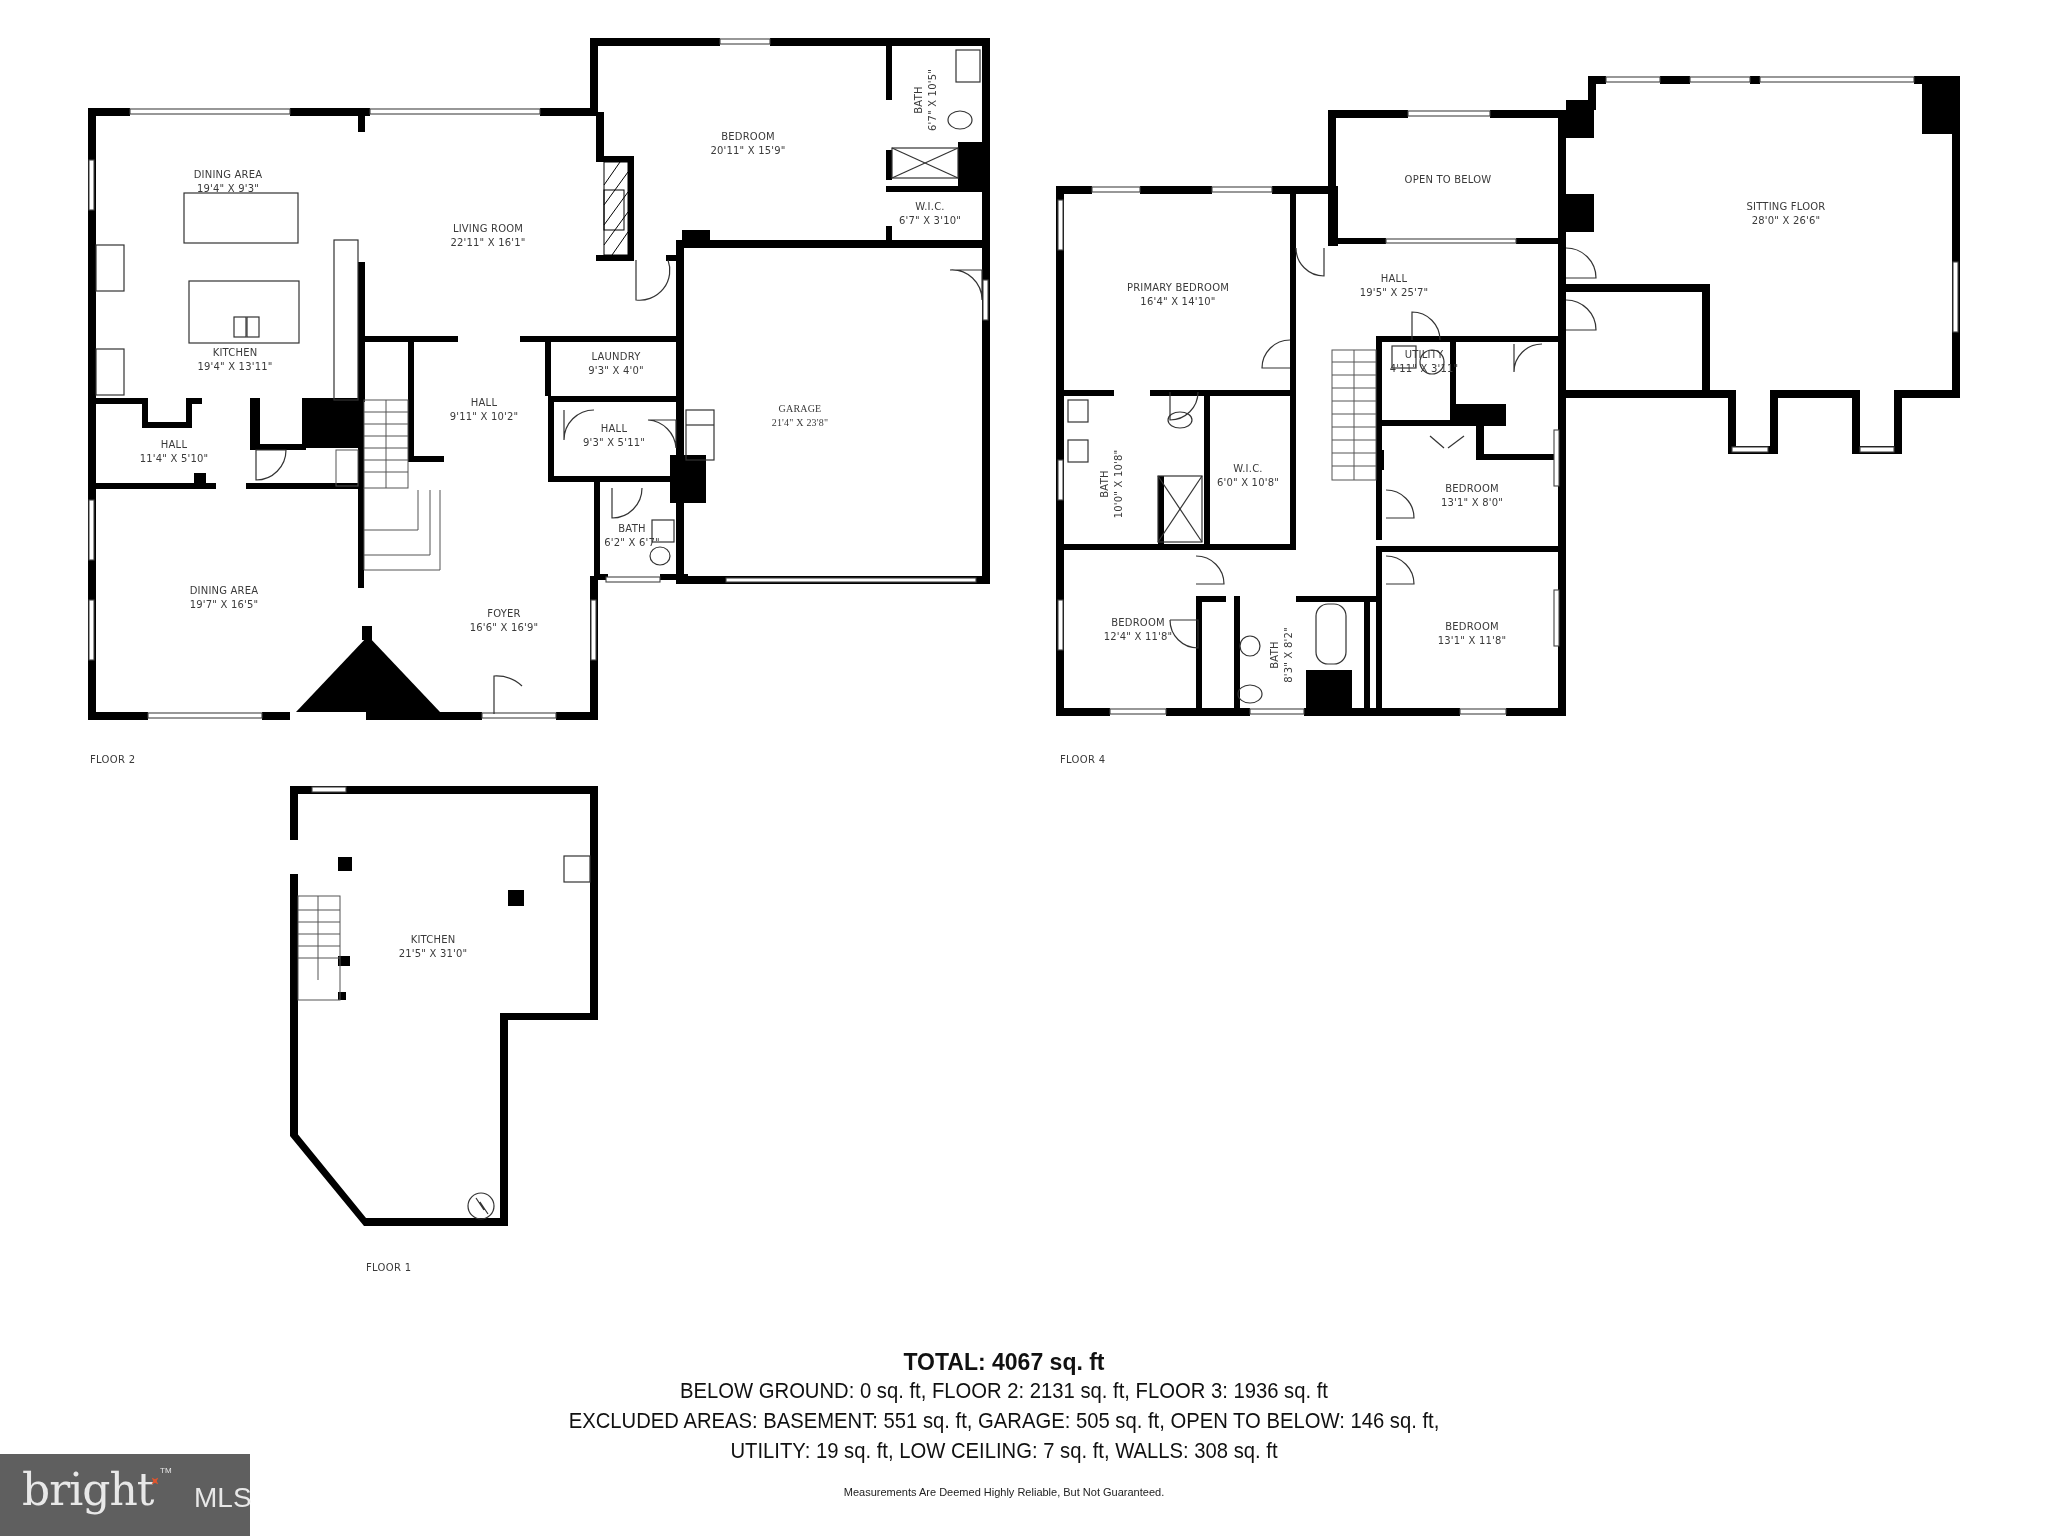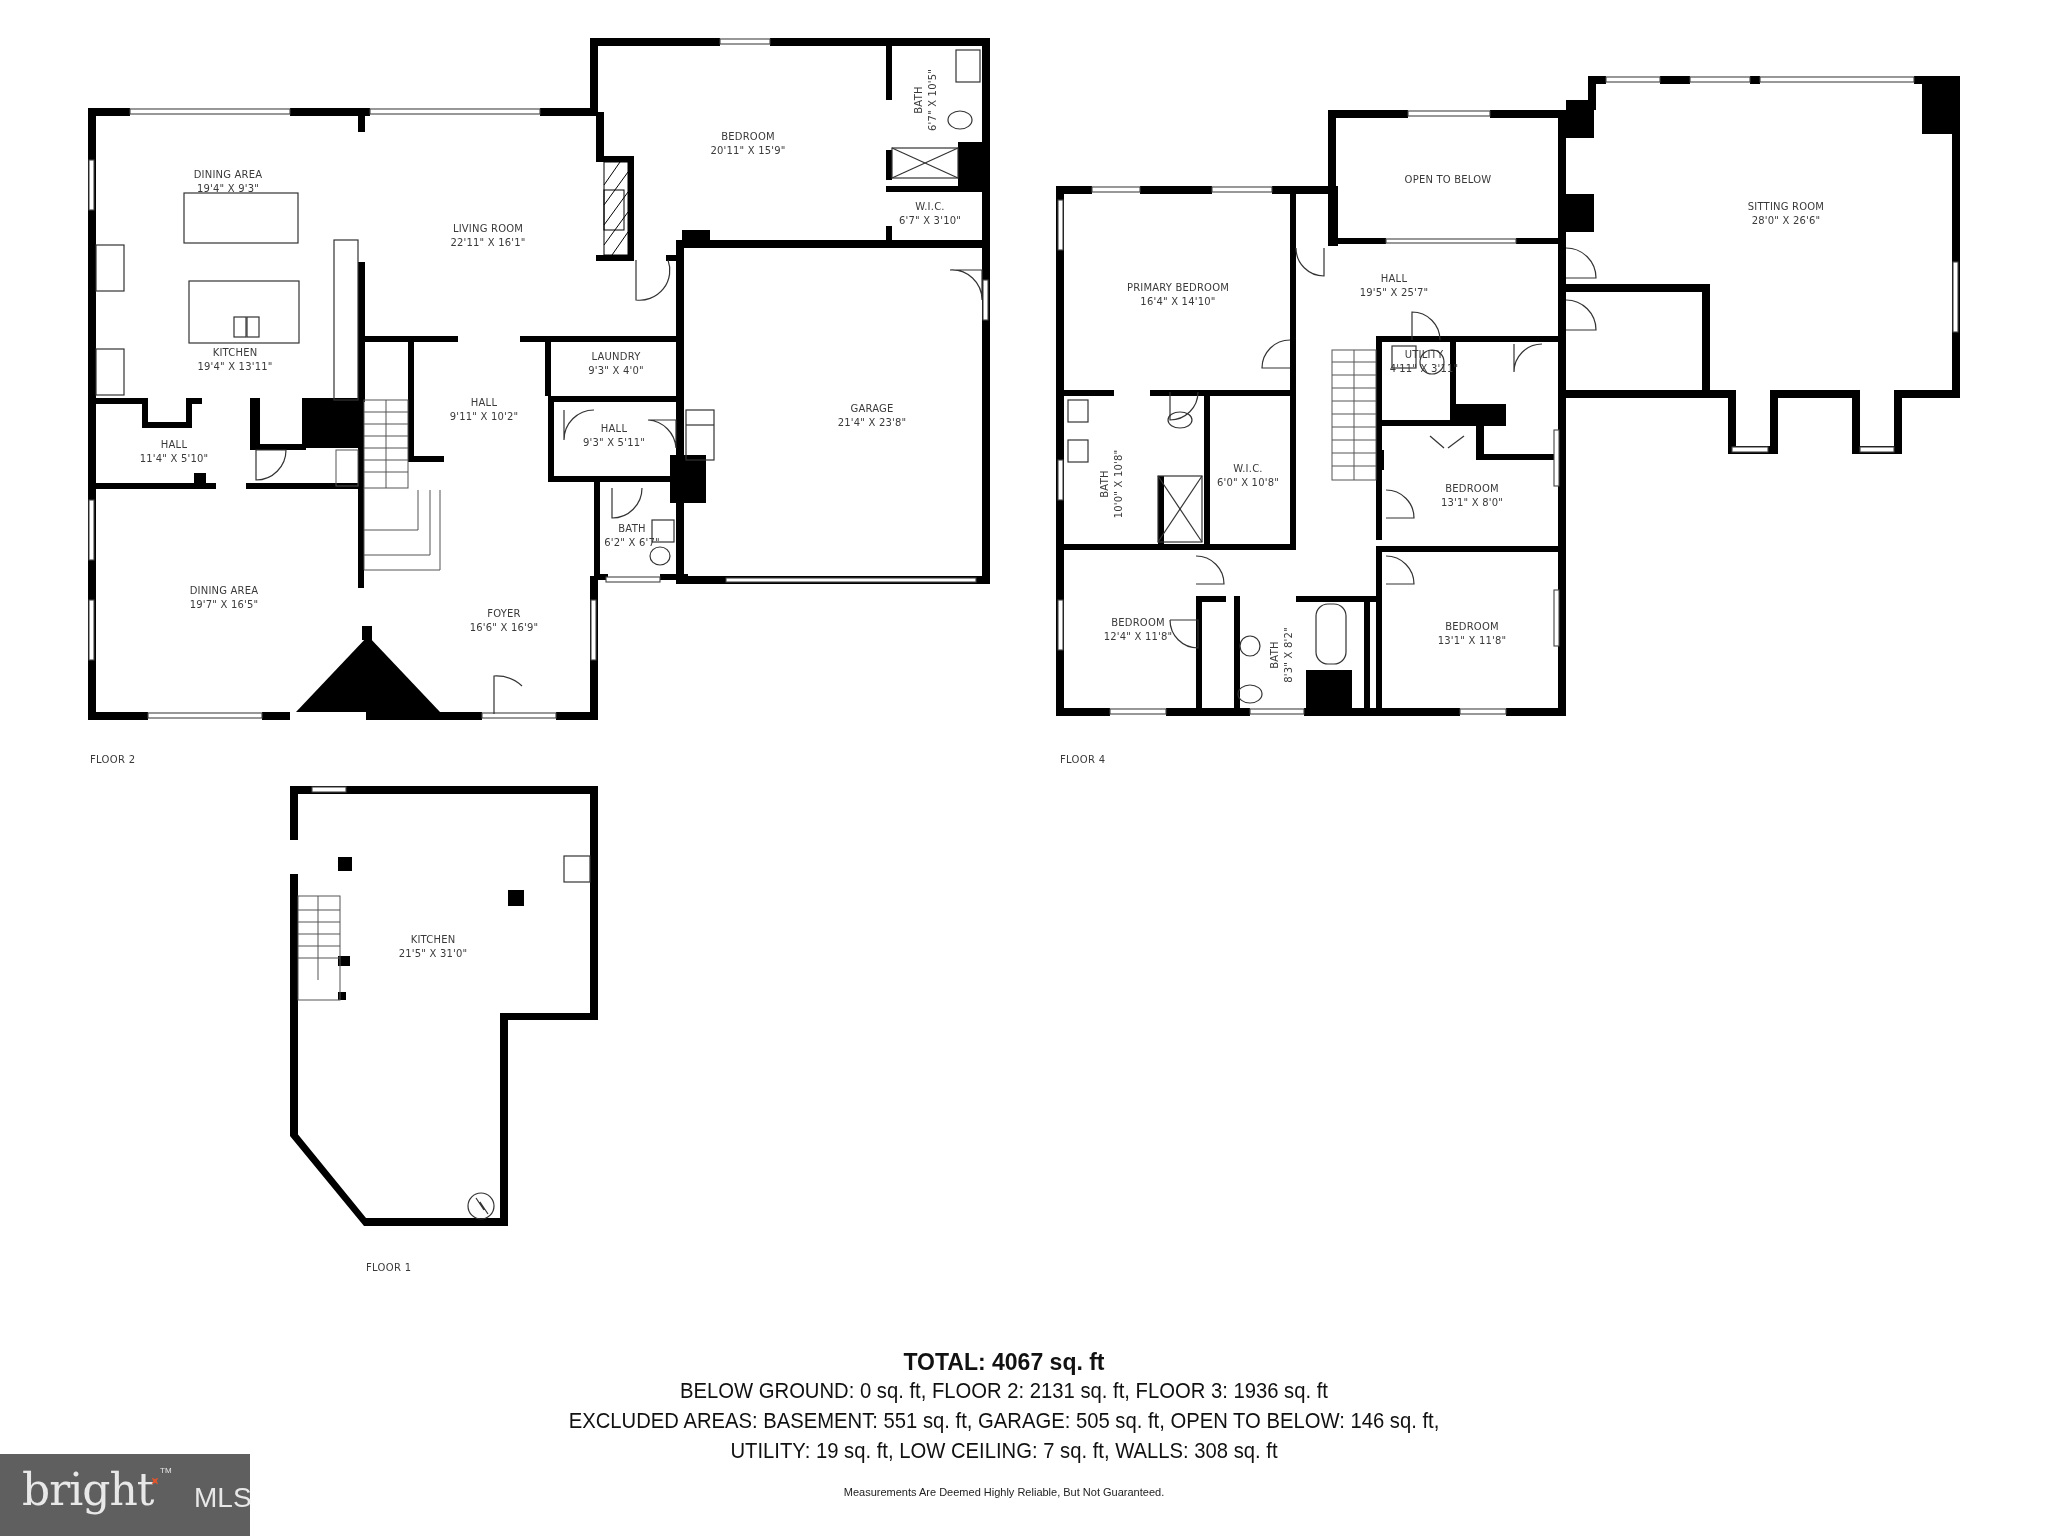--- a/index.html
+++ b/index.html
@@ -346,21 +346,21 @@
       <div>9'11" X 10'2"</div>
     </div>
   <div class="roomlabel" style="left:616px;top:364px;">
       <div>LAUNDRY</div>
       <div>9'3" X 4'0"</div>
     </div>
   <div class="roomlabel" style="left:614px;top:436px;">
       <div>HALL</div>
       <div>9'3" X 5'11"</div>
     </div>
-  <div class="roomlabel" style="left:872px;top:416px;">
+  <div class="roomlabel" style="left:800px;top:416px;font-family:Liberation Serif, serif;">
       <div>GARAGE</div>
       <div>21'4" X 23'8"</div>
     </div>
   <div class="roomlabel" style="left:632px;top:536px;">
       <div>BATH</div>
       <div>6'2" X 6'7"</div>
     </div>
   <div class="roomlabel" style="left:224px;top:598px;">
       <div>DINING AREA</div>
       <div>19'7" X 16'5"</div>
@@ -370,21 +370,21 @@
       <div>16'6" X 16'9"</div>
     </div>
   <div class="floorlabel" style="left:90px;top:754px;">FLOOR 2</div>
 </div>
 
 <div>
   <div class="roomlabel" style="left:1448px;top:180px;">
       <div>OPEN TO BELOW</div>
     </div>
   <div class="roomlabel" style="left:1786px;top:214px;">
-      <div>SITTING ROOM</div>
+      <div>SITTING FLOOR</div>
       <div>28'0" X 26'6"</div>
     </div>
   <div class="roomlabel" style="left:1178px;top:295px;">
       <div>PRIMARY BEDROOM</div>
       <div>16'4" X 14'10"</div>
     </div>
   <div class="roomlabel" style="left:1394px;top:286px;">
       <div>HALL</div>
       <div>19'5" X 25'7"</div>
     </div>

